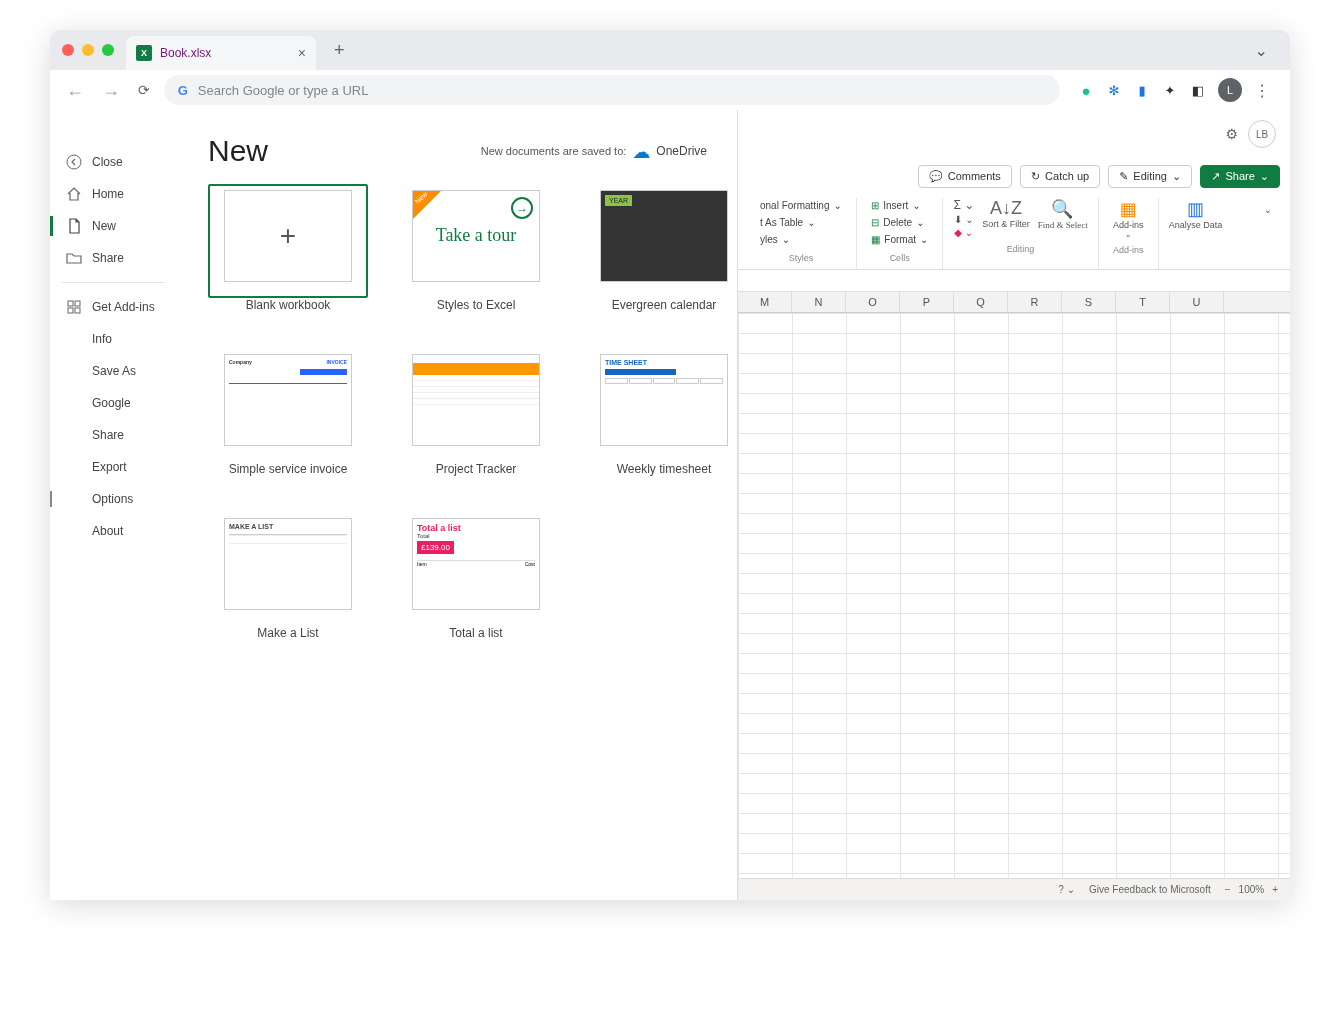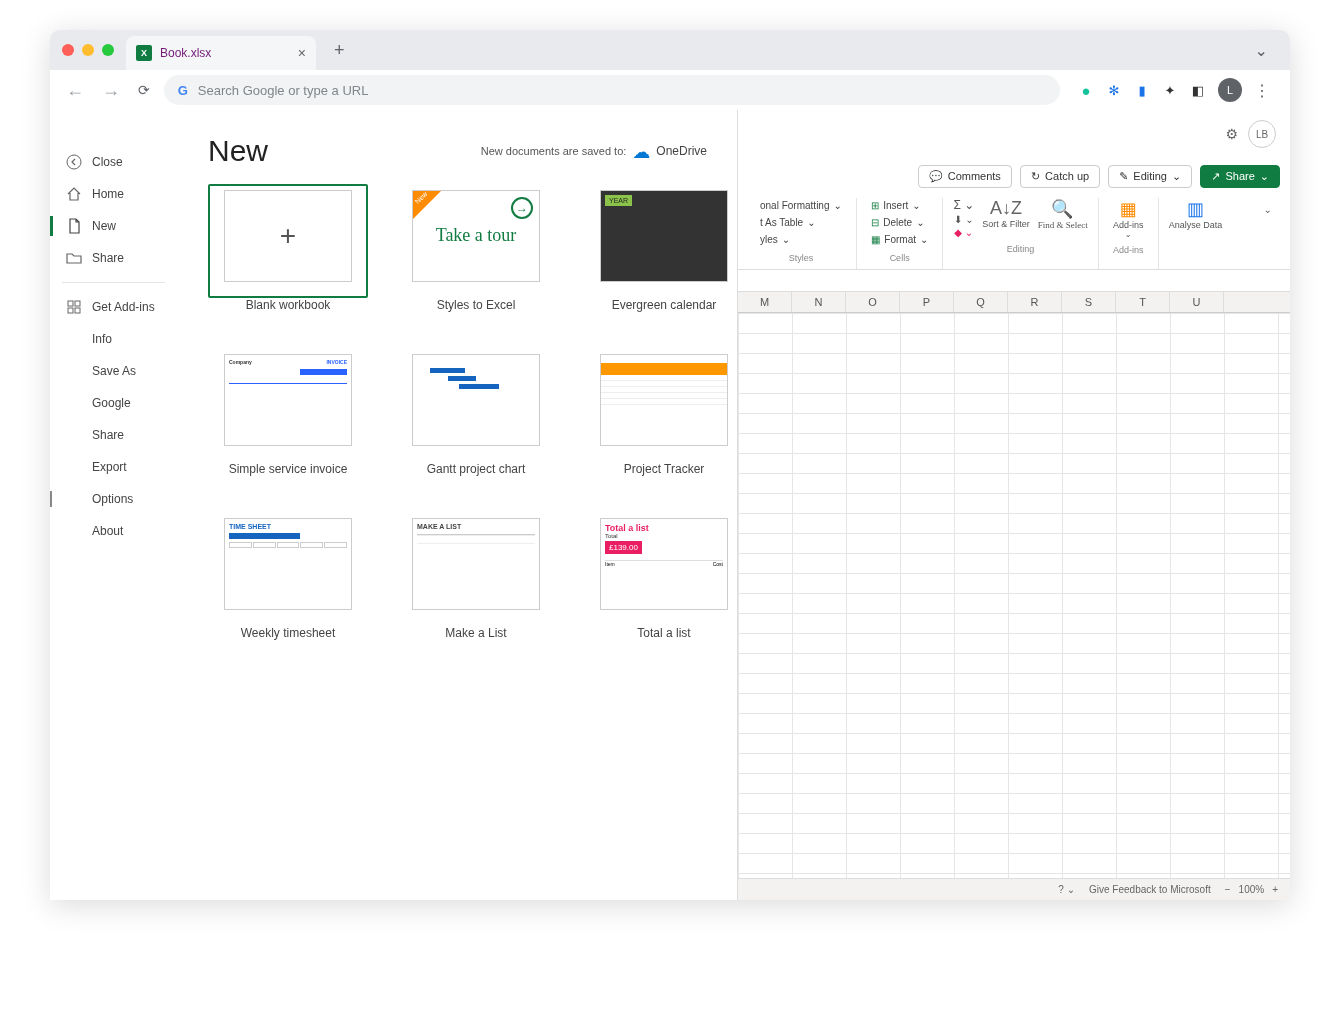--- a/index.html
+++ b/index.html
@@ -271,30 +271,20 @@
                   <span style="color:#333;">Company</span>
                   <span>INVOICE</span>
                 </div>
             <div style="height:6px; background:#2962ff; margin-top:4px; width:40%; float:right;"></div>
             <div style="clear:both; border-top:1px solid #2962ff; margin-top:18px;"></div>
           </div>
             </div>
           <div class="template-label">Simple service invoice</div>
         </div>
 
-        <div class="template">
-          <div class="template-thumb-wrap">
-              <div class="template-thumb gantt-thumb" style="display:block;">
-            <div class="gantt-bar gb1"></div>
-                <div class="gantt-bar gb2"></div>
-                <div class="gantt-bar gb3"></div>
-          </div>
-            </div>
-          <div class="template-label">Gantt project chart</div>
-        </div>
 
         <div class="template">
           <div class="template-thumb-wrap">
               <div class="template-thumb tracker-thumb" style="display:block;">
             <div style="height:8px;"></div>
                 <div class="tracker-header"></div>
             <div class="tracker-rows">
                   <div></div>
                   <div></div>
                   <div></div>

